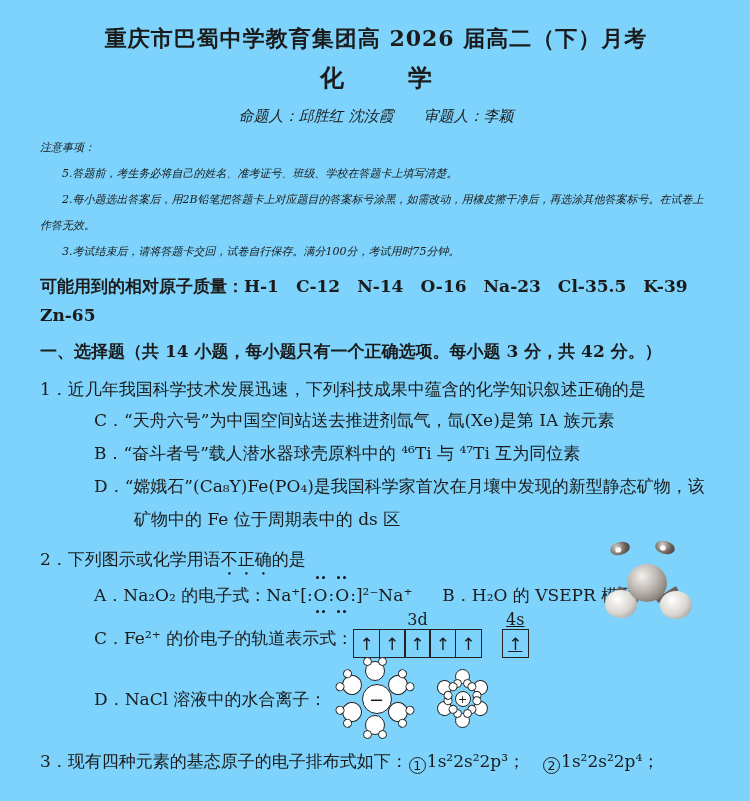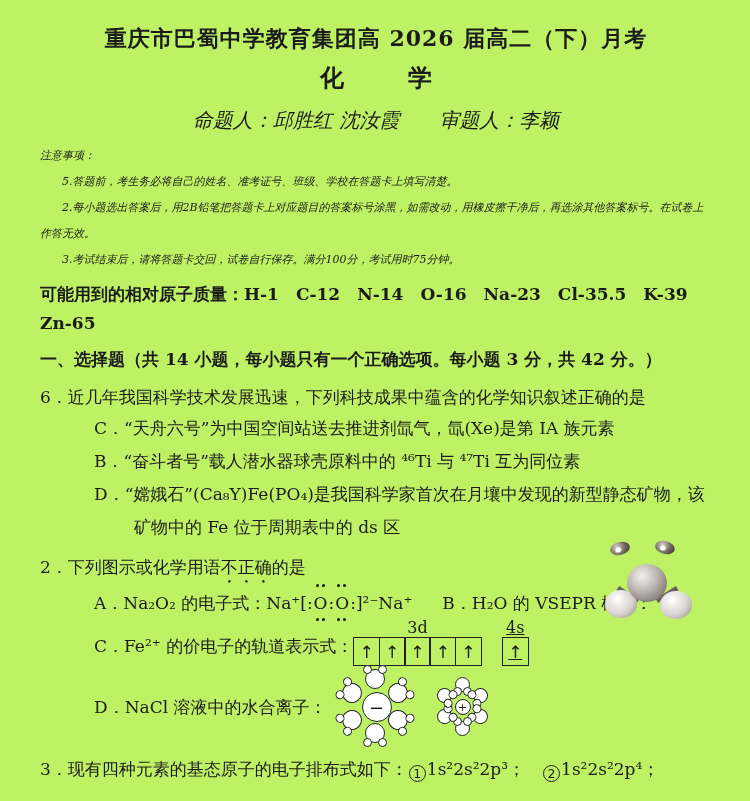--- a/index.html
+++ b/index.html
@@ -1,30 +1,30 @@
 <!DOCTYPE html>
 <html><head>
 <meta charset="utf-8">
 <style>
   * { margin:0; padding:0; box-sizing:border-box; }
   html,body { background:#e8e8e8; }
   .page {
     position:relative;
     width:750px; height:801px;
     margin:0 auto;
-    background:#bef264;
+    background:#7dd3fc;
     color:#1b1b1b;
     font-family:"DejaVu Serif","Liberation Serif",serif;
     font-size:17px;
     overflow:hidden;
     padding:24px 38px 0 40px;
   }
   .title { text-align:center; font-size:22px; font-weight:bold; letter-spacing:1px; }
   .subject { text-align:center; font-size:24px; font-weight:bold; letter-spacing:20px; padding-left:20px; margin-top:8px; }
-  .examiners { text-align:center; font-size:20px; font-style:italic; margin-top:13px; }
+  .examiners { text-align:center; font-size:15px; font-style:italic; margin-top:13px; }
   .notices { margin-top:9px; font-size:11px; font-style:italic; line-height:26px; }
   .notices p { text-indent:2em; }
   .boldline { font-weight:bold; margin-top:7px; line-height:29px; }
   .stem { margin-top:8px; line-height:30px; }
   .opt { margin-left:54px; line-height:33px; padding-left:40px; text-indent:-40px; }
   .q2row { display:flex; align-items:flex-end; margin-left:54px; }
   .q2rowD { display:flex; align-items:center; margin-left:54px; margin-top:2px; }
   .lbl { white-space:nowrap; line-height:32px; }
   .gap-b { margin-left:30px; }
 
@@ -151,21 +151,21 @@
     <div>注意事项：</div>
     <p>5.答题前，考生务必将自己的姓名、准考证号、班级、学校在答题卡上填写清楚。</p>
     <p>2.每小题选出答案后，用2B铅笔把答题卡上对应题目的答案标号涂黑，如需改动，用橡皮擦干净后，再选涂其他答案标号。在试卷上作答无效。</p>
     <p>3.考试结束后，请将答题卡交回，试卷自行保存。满分100分，考试用时75分钟。</p>
   </div>
 
   <div class="boldline">可能用到的相对原子质量：H-1　C-12　N-14　O-16　Na-23　Cl-35.5　K-39　Zn-65</div>
   <div class="boldline">一、选择题（共 14 小题，每小题只有一个正确选项。每小题 3 分，共 42 分。）</div>
 
   <div>
-    <div class="stem">6．近几年我国科学技术发展迅速，下列科技成果中蕴含的化学知识叙述正确的是</div>
+    <div class="stem">1．近几年我国科学技术发展迅速，下列科技成果中蕴含的化学知识叙述正确的是</div>
     <div class="opt">C．“天舟六号”为中国空间站送去推进剂氙气，氙(Xe)是第 IA 族元素</div>
     <div class="opt">B．“奋斗者号”载人潜水器球壳原料中的 ⁴⁶Ti 与 ⁴⁷Ti 互为同位素</div>
     <div class="opt">D．“嫦娥石”(Ca₈Y)Fe(PO₄)是我国科学家首次在月壤中发现的新型静态矿物，该矿物中的 Fe 位于周期表中的 ds 区</div>
   </div>
 
   <div>
     <div class="stem"><span>2．下列图示或化学用语</span><span class="emph">不正确</span><span>的是</span></div>
 
     <div class="q2row">
       <span class="lbl">A．Na₂O₂ 的电子式：</span>

